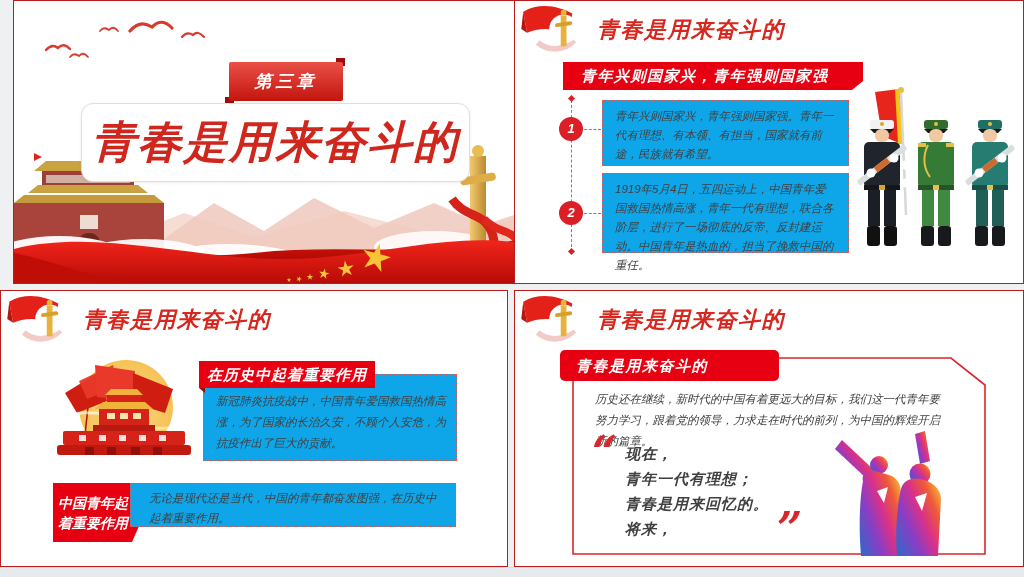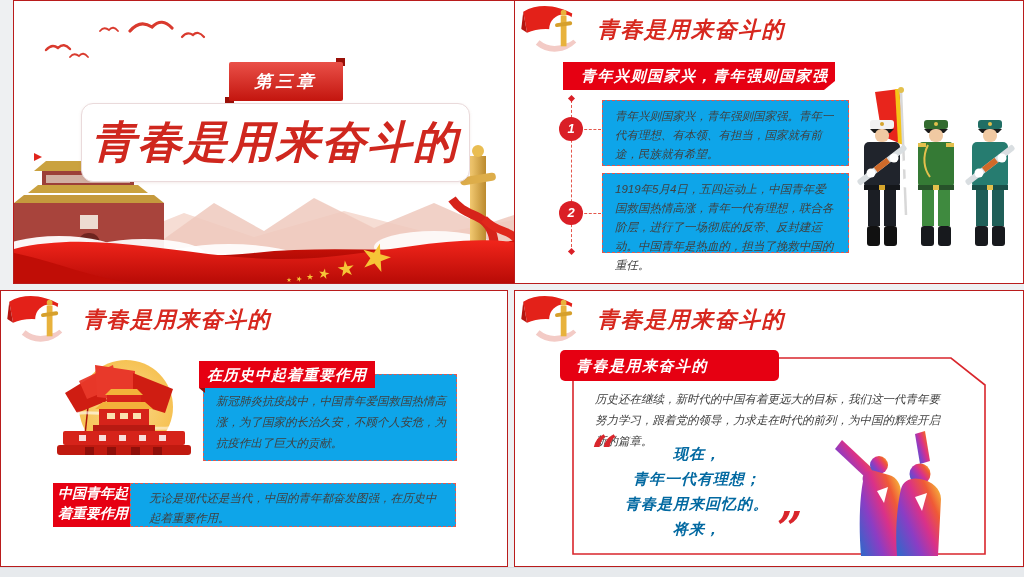--- a/index.html
+++ b/index.html
@@ -10,38 +10,38 @@
   #s2{left:514px;top:0;width:510px;height:284px;}
   #s3{left:0;top:290px;width:508px;height:277px;}
   #s4{left:514px;top:290px;width:510px;height:277px;}
   .bottom-strip{position:absolute;left:0;top:567px;width:1024px;height:10px;background:#e7eaed;border-top:1px solid #d9dde1;}
   .abs{position:absolute;}
   
   .hdr-icon{position:absolute;left:4px;top:3px;width:70px;height:50px;}
   .hdr-title{position:absolute;left:82px;top:14px;font-size:22px;font-weight:bold;color:#d7281f;letter-spacing:1.5px;white-space:nowrap;}
   
   .red-banner{position:absolute;background:#e60012;color:#fff;font-weight:bold;box-sizing:border-box;}
-  .banner2{left:48px;top:61px;width:272px;height:28px;font-size:15px;line-height:28px;padding-left:18px;letter-spacing:1.5px;clip-path:polygon(0 0,100% 0,100% calc(100% - 9px),calc(100% - 11px) 100%,0 100%);}
+  .banner2{left:48px;top:61px;width:300px;height:28px;font-size:15px;line-height:28px;padding-left:18px;letter-spacing:1.5px;clip-path:polygon(0 0,100% 0,100% calc(100% - 9px),calc(100% - 11px) 100%,0 100%);}
   .banner3{left:198px;top:70px;width:176px;height:27px;font-size:15px;line-height:27px;text-align:center;letter-spacing:1px;}
   .banner3-fold{position:absolute;left:198px;top:97px;width:0;height:0;border-top:5px solid #8f0f0a;border-left:6px solid transparent;}
   
   .dash-box{position:absolute;border:1px dashed #e4574c;box-sizing:border-box;background:#0ea5e9;}
   .body-text{color:#404040;font-size:11.5px;line-height:19px;}
   
   .tl-line{position:absolute;left:56px;top:99px;height:152px;border-left:1px dashed #e4574c;}
   .tl-end{position:absolute;width:5px;height:5px;background:#da1f26;transform:rotate(45deg);}
   .num-circle{position:absolute;width:24px;height:24px;border-radius:50%;background:#da1f26;color:#fff;font-size:13px;font-weight:bold;text-align:center;line-height:24px;}
   .tl-connector{position:absolute;width:26px;border-top:1px dashed #e4574c;}
   
-  .arrow-label{position:absolute;left:52px;top:192px;width:92px;height:44px;background:#e60012;color:#fff;font-weight:bold;font-size:14px;line-height:20px;display:flex;justify-content:center;text-align:center;box-sizing:border-box;padding-right:12px;clip-path:polygon(0 0,calc(100% - 13px) 0,100% 50%,calc(100% - 13px) 100%,0 100%);}
+  .arrow-label{position:absolute;left:52px;top:192px;width:92px;height:59px;background:#e60012;color:#fff;font-weight:bold;font-size:14px;line-height:20px;display:flex;align-items:center;justify-content:center;text-align:center;box-sizing:border-box;padding-right:12px;clip-path:polygon(0 0,calc(100% - 13px) 0,100% 50%,calc(100% - 13px) 100%,0 100%);}
   .arrow-label span{display:block;width:72px;}
   
   .titlebox4{left:45px;top:59px;width:219px;height:31px;border-radius:5px;font-size:15px;line-height:31px;padding-left:16px;letter-spacing:1.5px;}
   .quote-mark{position:absolute;color:#d9262c;font-family:"DejaVu Serif","Liberation Serif",serif;font-weight:bold;font-size:44px;line-height:1;}
-  .quote-line{color:#0369a1;font-size:15px;font-weight:bold;line-height:25px;letter-spacing:1px;text-align:center;}
+  .quote-line{color:#404040;font-size:15px;font-weight:bold;line-height:25px;letter-spacing:1px;}
   
   .badge1{position:absolute;left:215px;top:61px;width:114px;height:39px;background:linear-gradient(#ea5048,#c3150e);color:#fff;font-size:17px;font-weight:bold;text-align:center;line-height:39px;letter-spacing:4px;border-radius:2px;z-index:3;}
   .badge-notch{position:absolute;width:9px;height:8px;background:#991008;z-index:2;}
   .titlebox1{position:absolute;left:67px;top:102px;width:387px;height:77px;background:#fff;border:1px solid #eadadb;border-radius:12px;z-index:3;box-shadow:0 1px 3px rgba(180,120,110,.15);}
   .title1{width:100%;text-align:center;line-height:75px;font-size:44px;font-weight:bold;color:#cf271e;letter-spacing:2px;white-space:nowrap;}
 </style>
 </head>
 <body>
 
 <div class="stage">

